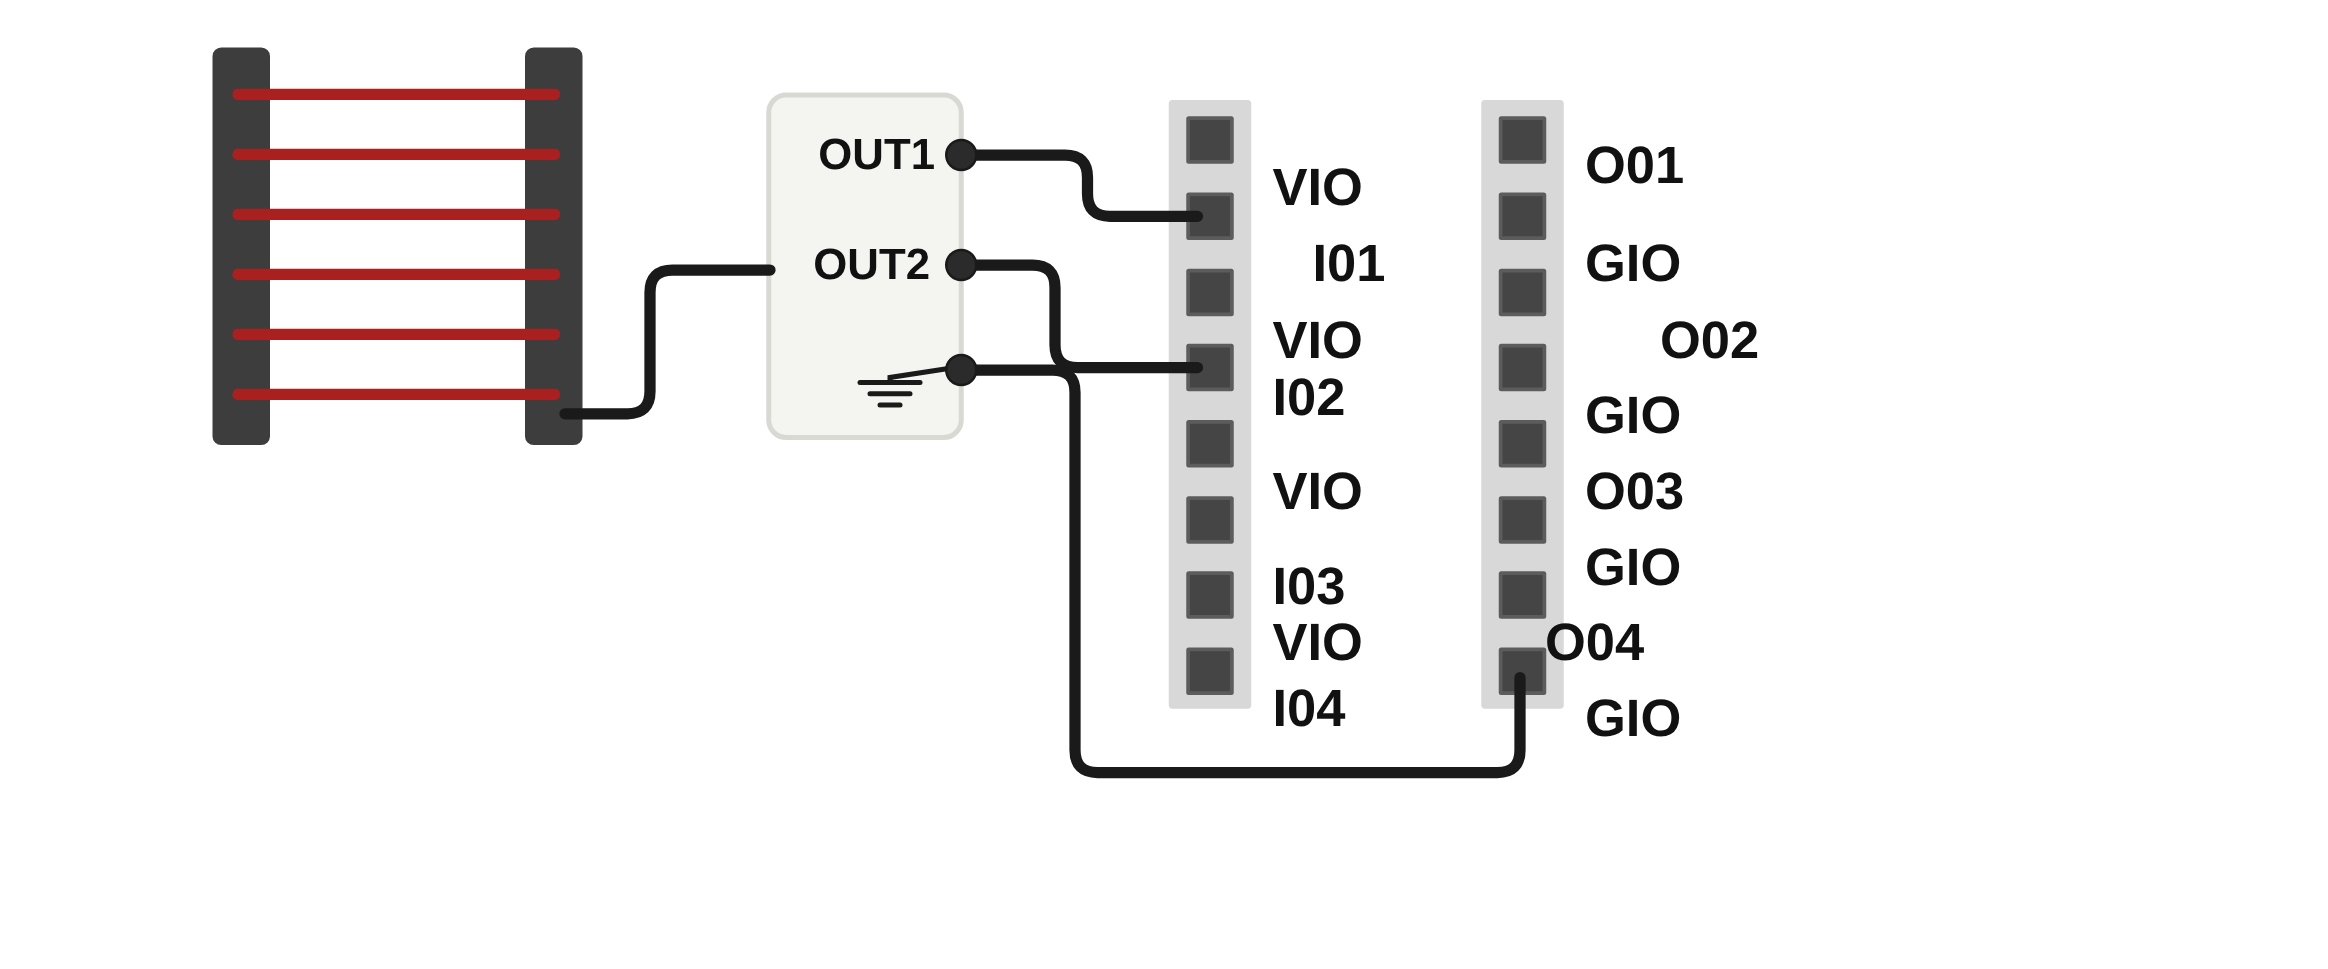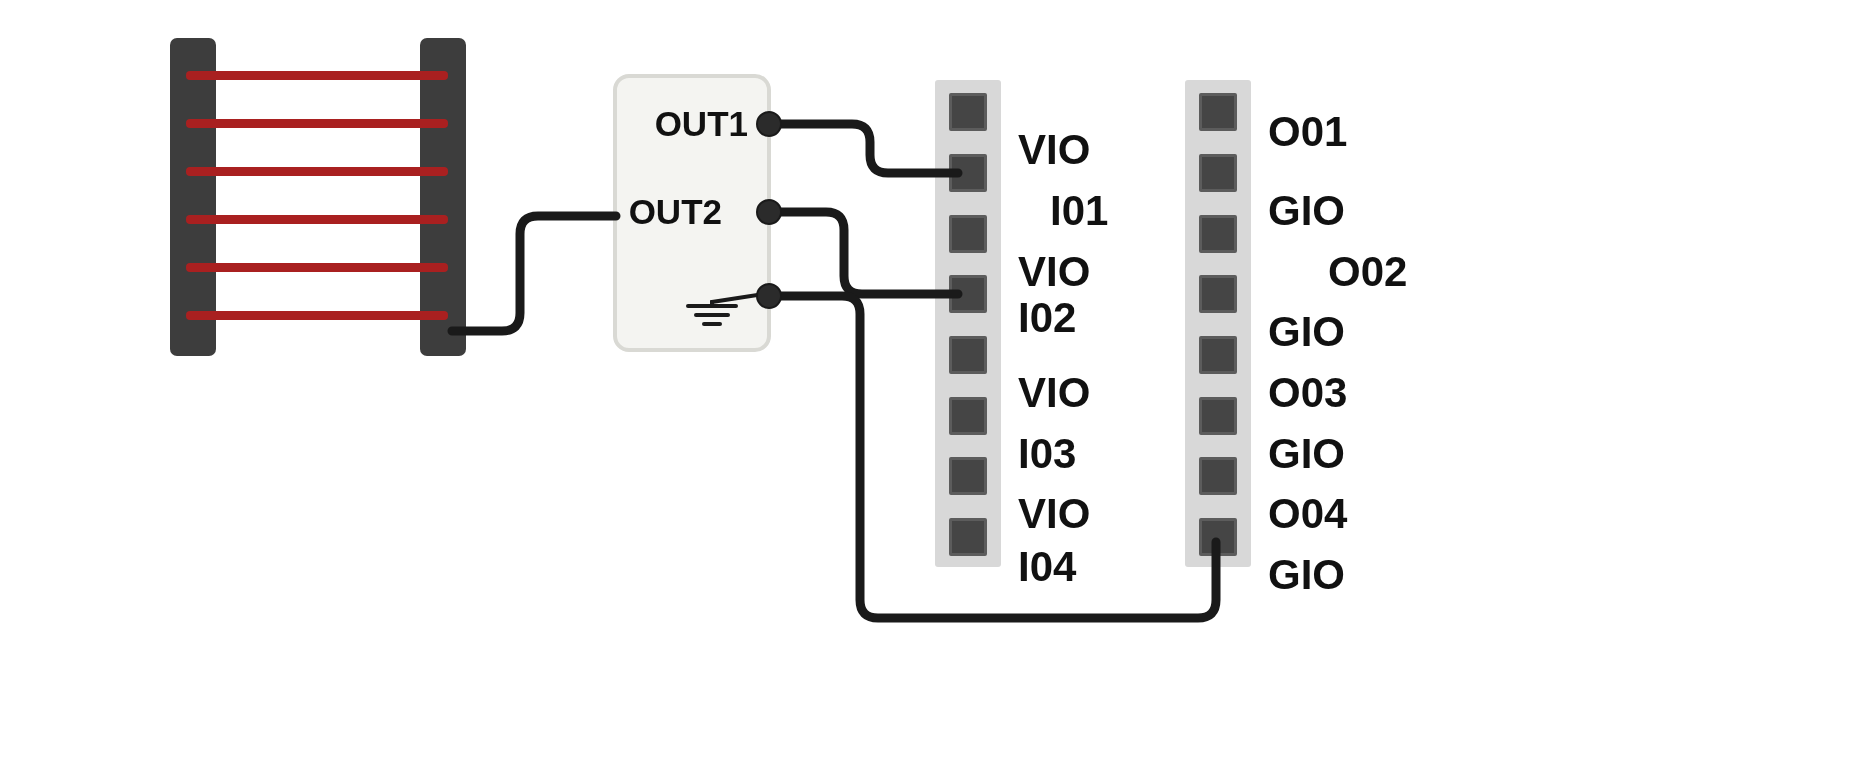--- a/index.html
+++ b/index.html
@@ -52,21 +52,21 @@
   <div class="bar" style="left:420px;top:38px" data-name="light-curtain-right-bar"></div>
   <div class="beam" style="top:71px" data-name="light-beam"></div>
   <div class="beam" style="top:119px" data-name="light-beam"></div>
   <div class="beam" style="top:167px" data-name="light-beam"></div>
   <div class="beam" style="top:215px" data-name="light-beam"></div>
   <div class="beam" style="top:263px" data-name="light-beam"></div>
   <div class="beam" style="top:311px" data-name="light-beam"></div>
 
   <div class="device" data-name="safety-device-box"></div>
   <div class="device-label" style="left:628px;top:103px" data-name="out1-label">OUT1</div>
-  <div class="device-label" style="left:602px;top:191px" data-name="out2-label">OUT2</div>
+  <div class="device-label" style="left:624px;top:191px" data-name="out2-label">OUT2</div>
 
   <div class="strip" style="left:935px" data-name="input-terminal-strip">
     <div class="pin-square" style="top:13px" data-name="input-terminal-pin"></div>
     <div class="pin-square" style="top:74px" data-name="input-terminal-pin"></div>
     <div class="pin-square" style="top:135px" data-name="input-terminal-pin"></div>
     <div class="pin-square" style="top:195px" data-name="input-terminal-pin"></div>
     <div class="pin-square" style="top:256px" data-name="input-terminal-pin"></div>
     <div class="pin-square" style="top:317px" data-name="input-terminal-pin"></div>
     <div class="pin-square" style="top:377px" data-name="input-terminal-pin"></div>
     <div class="pin-square" style="top:438px" data-name="input-terminal-pin"></div>
@@ -81,31 +81,31 @@
     <div class="pin-square" style="top:317px" data-name="output-terminal-pin"></div>
     <div class="pin-square" style="top:377px" data-name="output-terminal-pin"></div>
     <div class="pin-square" style="top:438px" data-name="output-terminal-pin"></div>
   </div>
 
   <div class="term-label" style="left:1018px;top:91px" data-name="input-terminal-label">VIO</div>
   <div class="term-label" style="left:1050px;top:152px" data-name="input-terminal-label">I01</div>
   <div class="term-label" style="left:1018px;top:213px" data-name="input-terminal-label">VIO</div>
   <div class="term-label" style="left:1018px;top:259px" data-name="input-terminal-label">I02</div>
   <div class="term-label" style="left:1018px;top:334px" data-name="input-terminal-label">VIO</div>
-  <div class="term-label" style="left:1018px;top:395px" data-name="input-terminal-label">I03</div>
+  <div class="term-label" style="left:1018px;top:410px" data-name="input-terminal-label">I03</div>
   <div class="term-label" style="left:1018px;top:455px" data-name="input-terminal-label">VIO</div>
   <div class="term-label" style="left:1018px;top:508px" data-name="input-terminal-label">I04</div>
 
   <div class="term-label" style="left:1268px;top:73px" data-name="output-terminal-label">O01</div>
   <div class="term-label" style="left:1268px;top:152px" data-name="output-terminal-label">GIO</div>
   <div class="term-label" style="left:1328px;top:213px" data-name="output-terminal-label">O02</div>
   <div class="term-label" style="left:1268px;top:273px" data-name="output-terminal-label">GIO</div>
   <div class="term-label" style="left:1268px;top:334px" data-name="output-terminal-label">O03</div>
   <div class="term-label" style="left:1268px;top:395px" data-name="output-terminal-label">GIO</div>
-  <div class="term-label" style="left:1268px;top:455px" data-name="output-terminal-label">O04</div>
+  <div class="term-label" style="left:1236px;top:455px" data-name="output-terminal-label">O04</div>
   <div class="term-label" style="left:1268px;top:516px" data-name="output-terminal-label">GIO</div>
 
   <svg class="wires" width="1862" height="775" viewBox="0 0 1862 775" data-name="wires-layer">
     <path data-name="wire-curtain-to-out2" d="M 452 331 H 502 Q 520 331 520 313 V 234 Q 520 216 538 216 H 616"></path>
     <path data-name="wire-out1-to-i01" d="M 770 124 H 852 Q 870 124 870 142 V 155 Q 870 173 888 173 H 958"></path>
     <path data-name="wire-out2-to-i02" d="M 770 212 H 826 Q 844 212 844 230 V 276 Q 844 294 862 294 H 958"></path>
     <path data-name="wire-ground-to-gio" d="M 770 296 H 842 Q 860 296 860 314 V 600 Q 860 618 878 618 H 1198 Q 1216 618 1216 600 V 542"></path>
     <g data-name="ground-icon">
       <path data-name="ground-lead" d="M 764 294 L 712 302 V 306"></path>
       <path data-name="ground-bar-1" d="M 688 306 H 736"></path>

